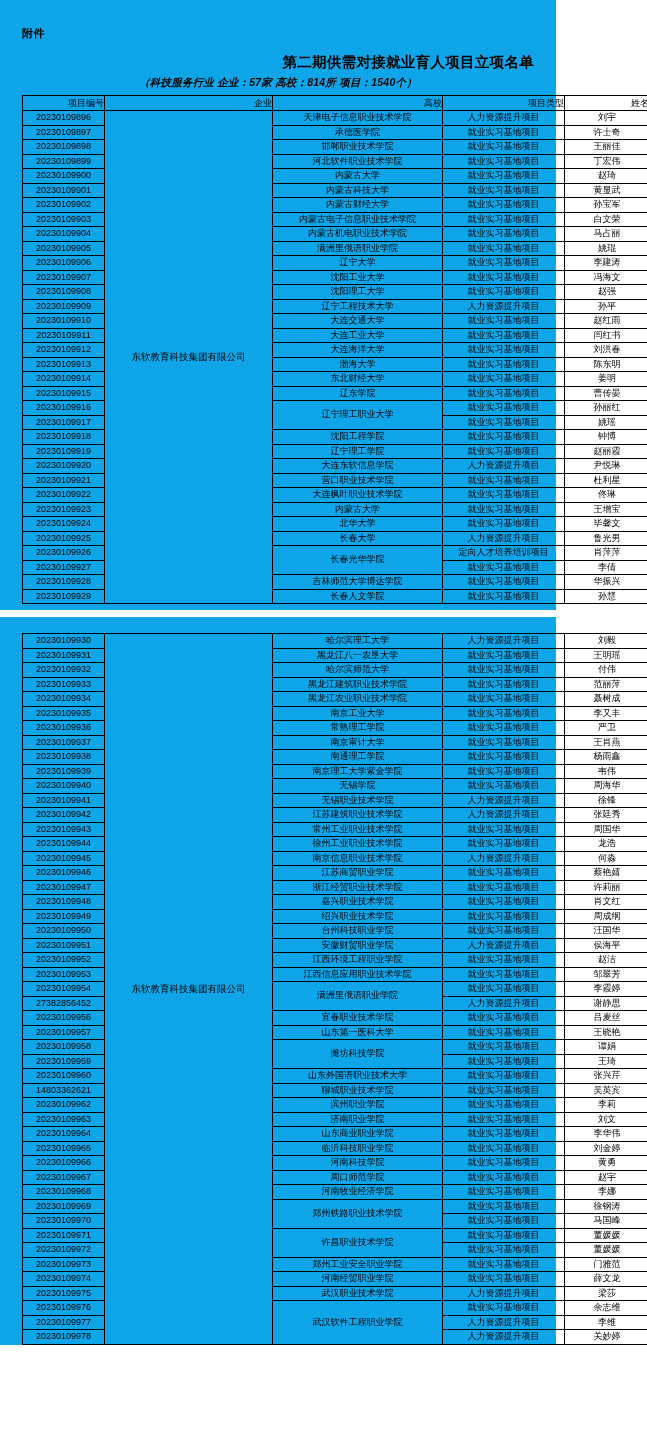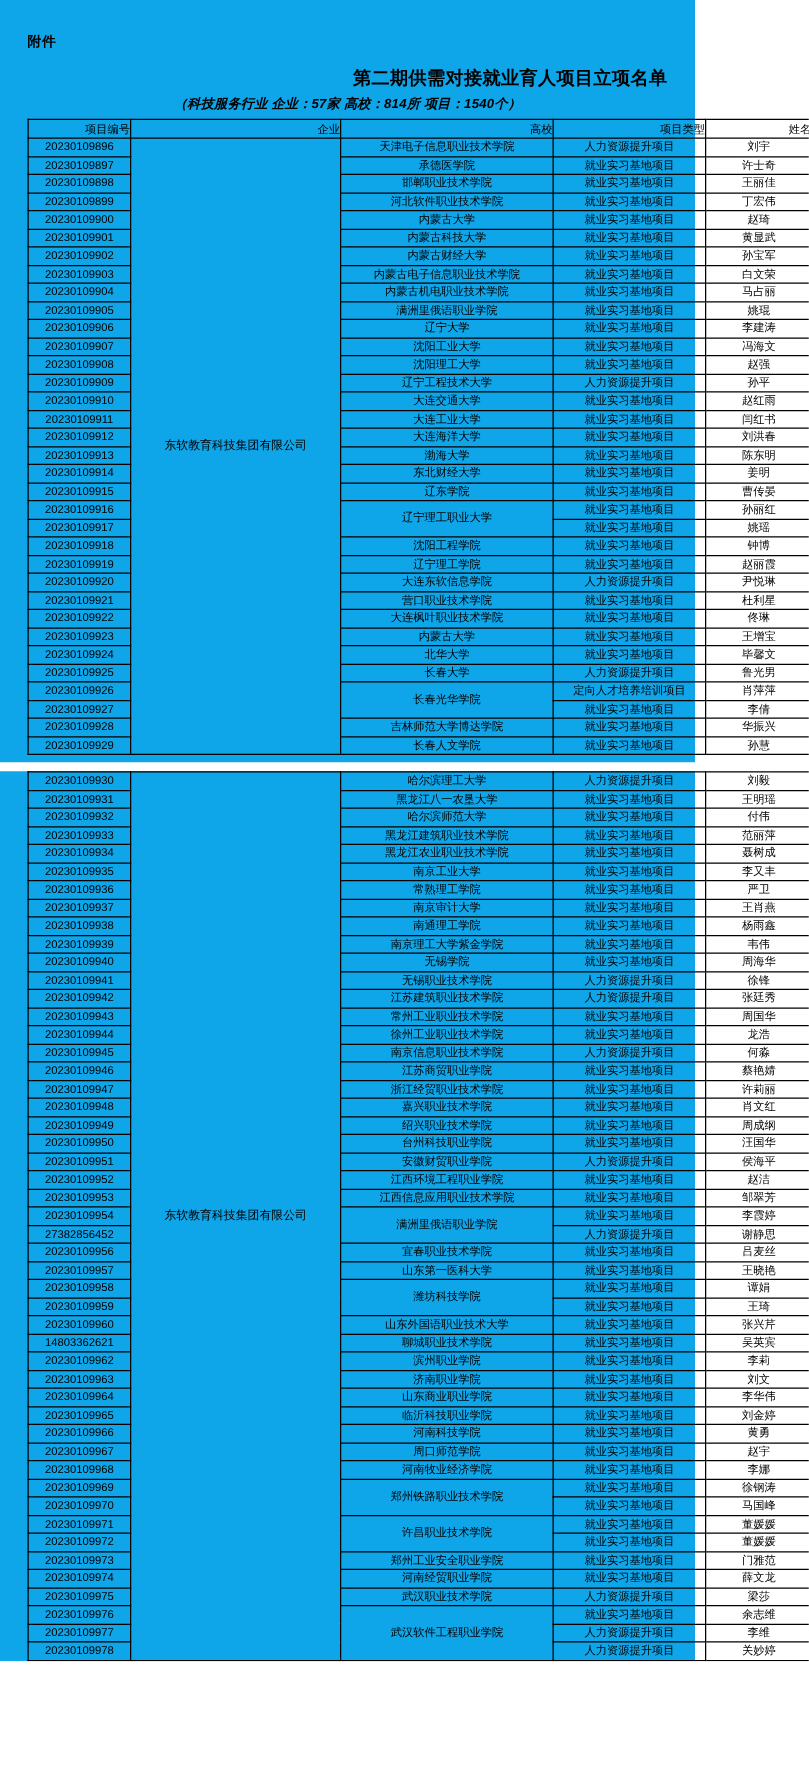--- a/index.html
+++ b/index.html
@@ -302,21 +302,21 @@
           <td>长春人文学院</td>
           <td>就业实习基地项目</td>
           <td>孙慧</td>
         </tr>
       </tbody>
   </table>
 </div>
 
 <div class="gapbar"></div>
 
-<div class="page" style="padding-top:0;padding-bottom:0;">
+<div class="page" style="padding-top:16px;padding-bottom:0;">
   <table class="main">
     <colgroup>
       <col class="c-id">
         <col class="c-ent">
         <col class="c-uni">
         <col class="c-type">
         <col class="c-name">
     </colgroup>
     <tbody id="tbody2">
         <tr>

